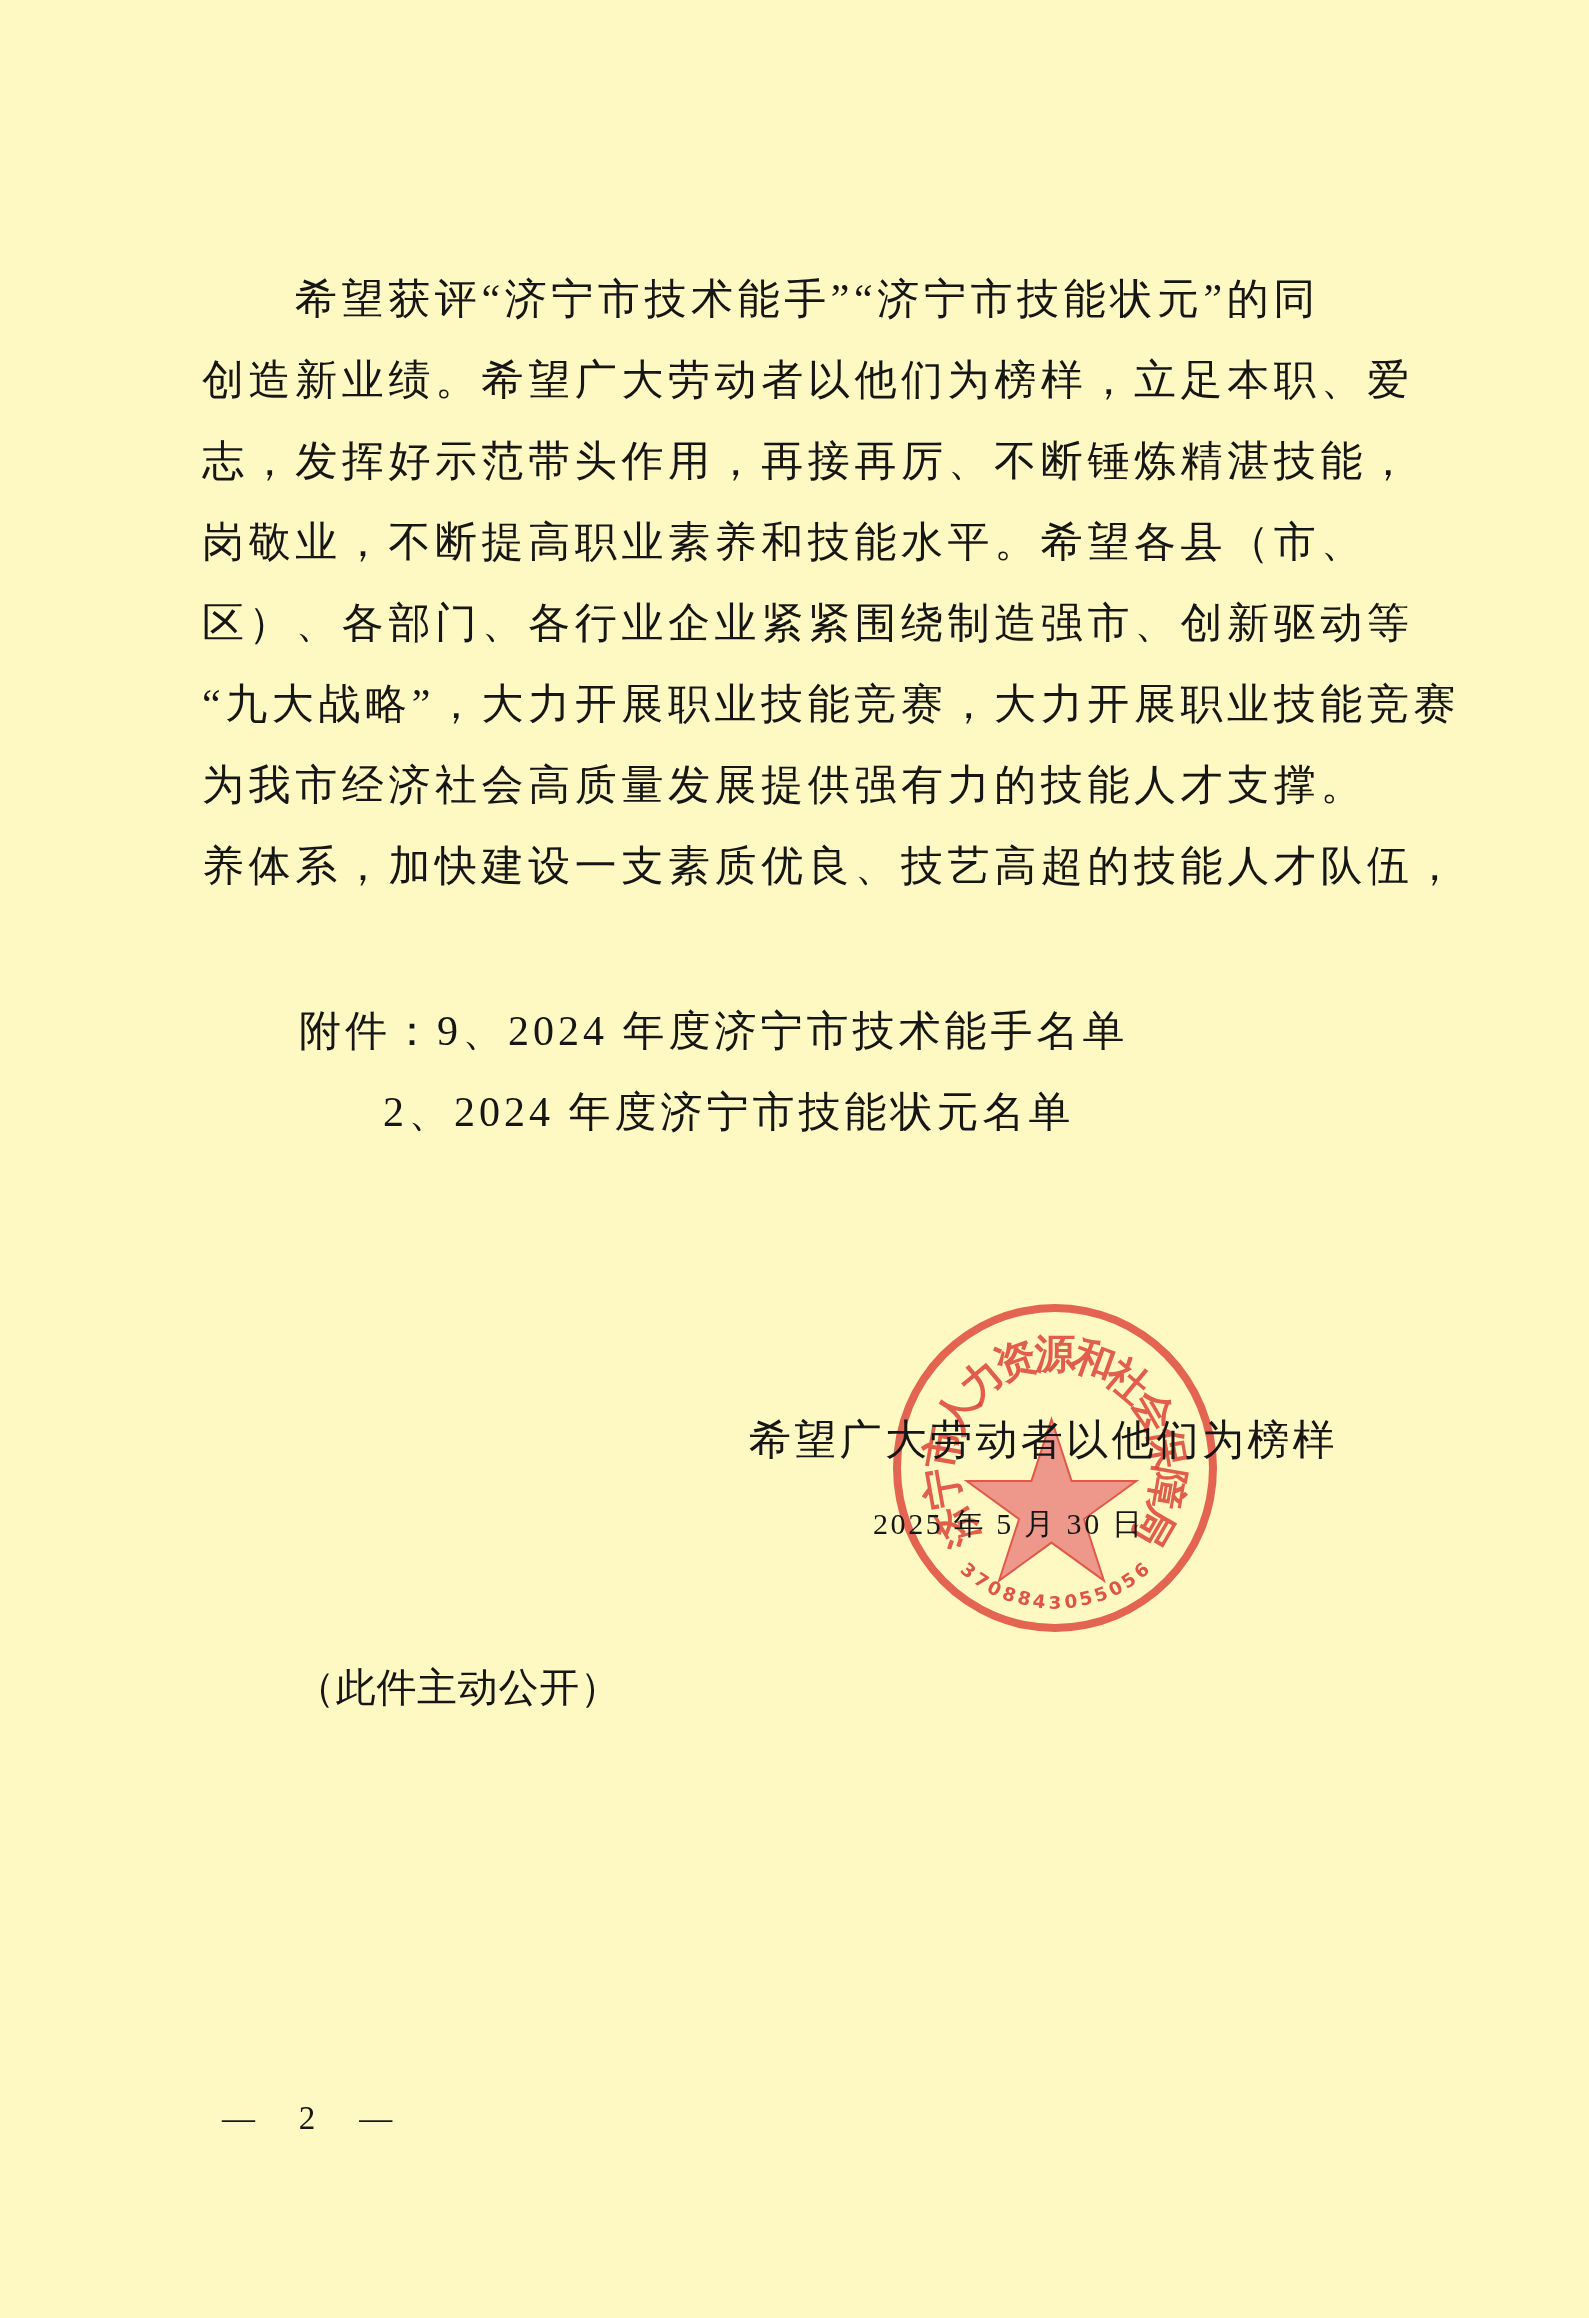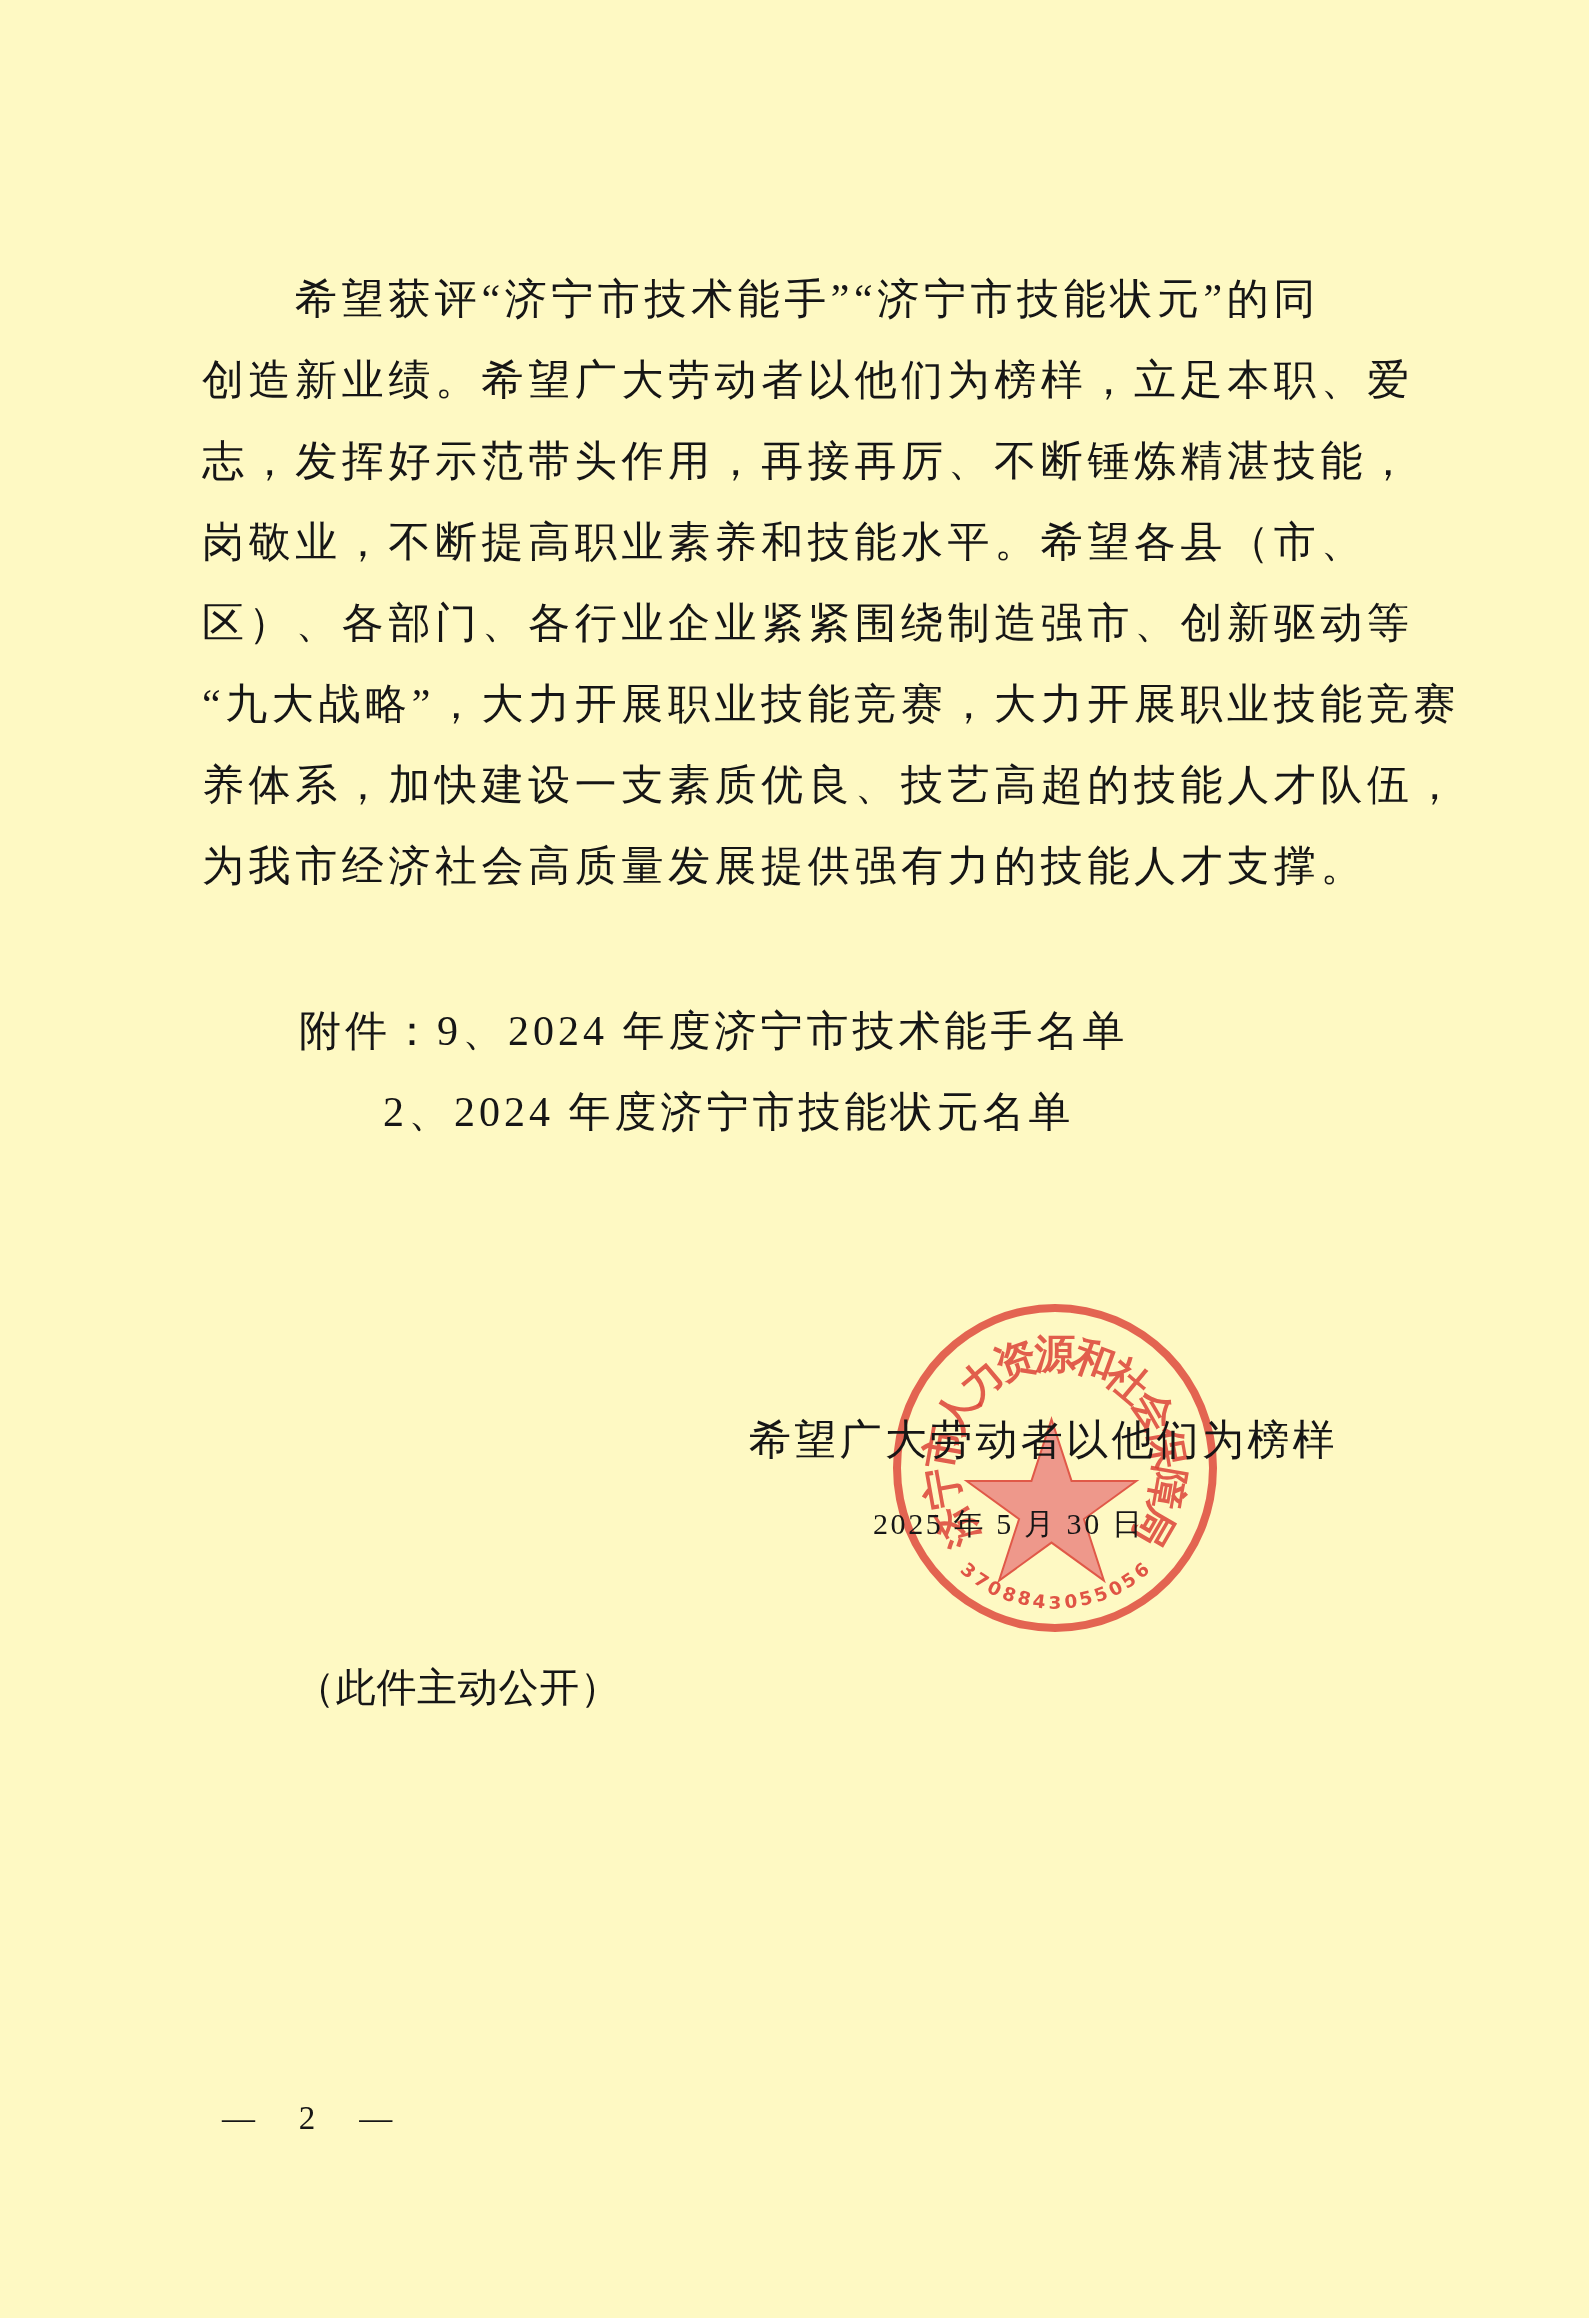--- a/index.html
+++ b/index.html
@@ -115,22 +115,22 @@
 
 <div class="page">
 
   <div class="body-text">
     <div class="body-line first">希望获评“济宁市技术能手”“济宁市技能状元”的同</div>
     <div class="body-line">创造新业绩。希望广大劳动者以他们为榜样，立足本职、爱</div>
     <div class="body-line">志，发挥好示范带头作用，再接再厉、不断锤炼精湛技能，</div>
     <div class="body-line">岗敬业，不断提高职业素养和技能水平。希望各县（市、</div>
     <div class="body-line">区）、各部门、各行业企业紧紧围绕制造强市、创新驱动等</div>
     <div class="body-line">“九大战略”，大力开展职业技能竞赛，大力开展职业技能竞赛</div>
+    <div class="body-line">为我市经济社会高质量发展提供强有力的技能人才支撑。</div>
     <div class="body-line">养体系，加快建设一支素质优良、技艺高超的技能人才队伍，</div>
-    <div class="body-line">为我市经济社会高质量发展提供强有力的技能人才支撑。</div>
   </div>
 
   <div class="attachments">
     <div class="attachment-line1">附件：9、2024 年度济宁市技术能手名单</div>
     <div class="attachment-line2">2、2024 年度济宁市技能状元名单</div>
   </div>
 
   <div class="seal">
     <div class="seal-ring" style="border-color: rgb(221, 67, 56);"></div>
     <svg class="seal-star" viewBox="-140 -140 280 280">

